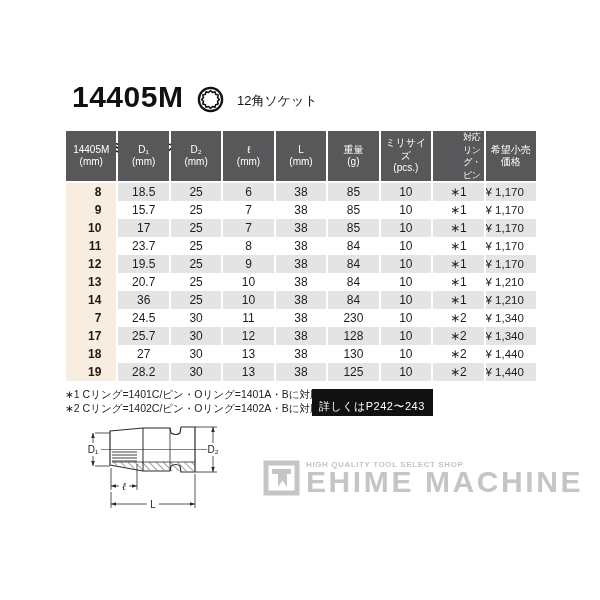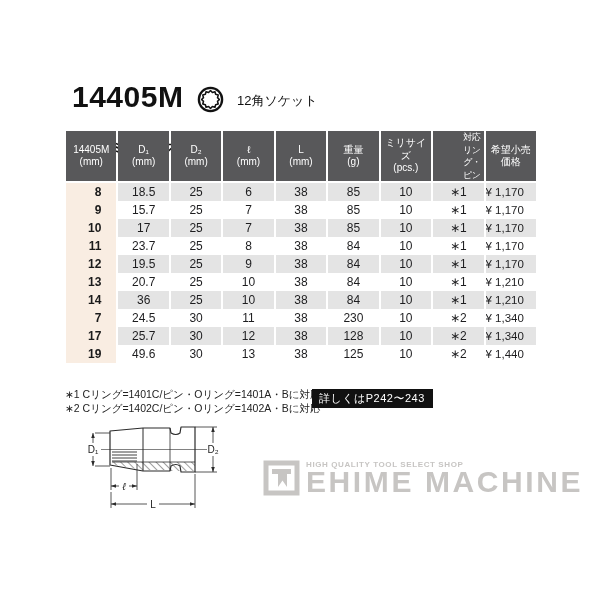--- a/index.html
+++ b/index.html
@@ -44,21 +44,21 @@
   .spec-table td:first-child{
     background:var(--first-col-bg) !important;
     font-weight:bold;text-align:right;padding-right:15px;color:#1a1a1a;
   }
   .spec-table td:last-child{text-align:right;padding-right:20px;font-size:11.5px;}
 
   
   .footnotes{left:65px;top:388px;font-size:10.5px;line-height:13.5px;color:#222;}
   .badge{
     left:312px;top:389px;background:var(--badge-bg);color:#fff;
-    font-size:11px;line-height:11px;padding:4px 8px 4px 7px;letter-spacing:0.5px;
+    font-size:11px;line-height:11px;padding:12px 8px 4px 7px;letter-spacing:0.5px;
   }
 
   
   .diagram{left:83px;top:418px;width:150px;height:95px;}
   .diagram text{font-size:10px;fill:#222;font-family:"Liberation Sans","DejaVu Sans",sans-serif;}
 
   
   .watermark{left:263px;top:460px;display:flex;align-items:flex-start;}
   .wm-logo{width:37px;height:36px;flex:none;}
   .wm-text{margin-left:6px;}
@@ -194,22 +194,33 @@
         <td>25.7</td>
         <td>30</td>
         <td>12</td>
         <td>38</td>
         <td>128</td>
         <td>10</td>
         <td>∗2</td>
         <td>¥ 1,340</td>
       </tr>
       <tr>
+        <td>18</td>
+        <td>27</td>
+        <td>30</td>
+        <td>13</td>
+        <td>38</td>
+        <td>130</td>
+        <td>10</td>
+        <td>∗2</td>
+        <td>¥ 1,440</td>
+      </tr>
+      <tr>
         <td>19</td>
-        <td>49.6</td>
+        <td>28.2</td>
         <td>30</td>
         <td>13</td>
         <td>38</td>
         <td>125</td>
         <td>10</td>
         <td>∗2</td>
         <td>¥ 1,440</td>
       </tr>
     </tbody>
 </table>

